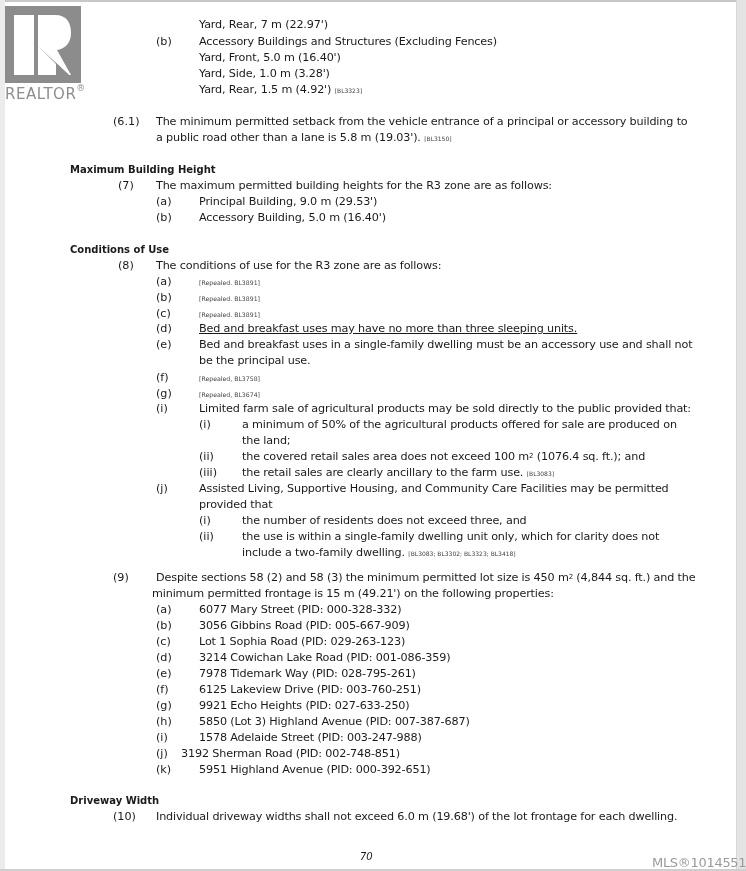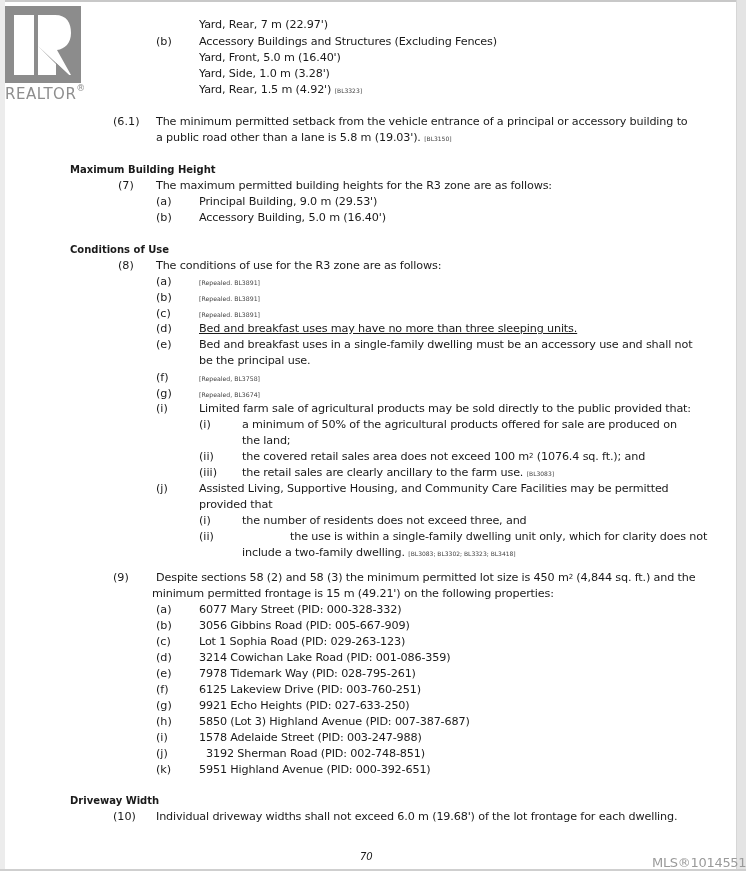--- a/index.html
+++ b/index.html
@@ -98,21 +98,21 @@
 <div class="line" style="left:242px; top:449px;"><span>the covered retail sales area does not exceed 100 m</span><sup class="s2">2</sup><span> (1076.4 sq. ft.); and</span></div>
 <div class="label" style="left:199px; top:465px;">(iii)</div>
 <div class="line" style="left:242px; top:465px;"><span>the retail sales are clearly ancillary to the farm use.</span> <span class="ref">[BL3083]</span></div>
 
 <div class="label" style="left:156px; top:481px;">(j)</div>
 <div class="line" style="left:199px; top:481px;">Assisted Living, Supportive Housing, and Community Care Facilities may be permitted</div>
 <div class="line" style="left:199px; top:497px;">provided that</div>
 <div class="label" style="left:199px; top:513px;">(i)</div>
 <div class="line" style="left:242px; top:513px;">the number of residents does not exceed three, and</div>
 <div class="label" style="left:199px; top:529px;">(ii)</div>
-<div class="line" style="left:242px; top:529px;margin-left:48px;">the use is within a single-family dwelling unit only, which for clarity does not</div>
+<div class="line" style="left:242px; top:529px;">the use is within a single-family dwelling unit only, which for clarity does not</div>
 <div class="line" style="left:242px; top:545px;"><span>include a two-family dwelling.</span> <span class="ref">[BL3083; BL3302; BL3323; BL3418]</span></div>
 
 <div class="label" style="left:113px; top:570px;">(9)</div>
 <div class="line" style="left:156px; top:570px;text-align:center;"><span>Despite sections 58 (2) and 58 (3) the minimum permitted lot size is 450 m</span><sup class="s2">2</sup><span> (4,844 sq. ft.) and the</span></div>
 <div class="line" style="left:152px; top:586px;">minimum permitted frontage is 15 m (49.21') on the following properties:</div>
 
 <div class="label" style="left:156px; top:602px;">(a)</div>
 <div class="line" style="left:199px; top:602px;">6077 Mary Street (PID: 000-328-332)</div>
 <div class="label" style="left:156px; top:618px;">(b)</div>
 <div class="line" style="left:199px; top:618px;">3056 Gibbins Road (PID: 005-667-909)</div>
@@ -124,21 +124,21 @@
 <div class="line" style="left:199px; top:666px;">7978 Tidemark Way (PID: 028-795-261)</div>
 <div class="label" style="left:156px; top:682px;">(f)</div>
 <div class="line" style="left:199px; top:682px;">6125 Lakeview Drive (PID: 003-760-251)</div>
 <div class="label" style="left:156px; top:698px;">(g)</div>
 <div class="line" style="left:199px; top:698px;">9921 Echo Heights (PID: 027-633-250)</div>
 <div class="label" style="left:156px; top:714px;">(h)</div>
 <div class="line" style="left:199px; top:714px;">5850 (Lot 3) Highland Avenue (PID: 007-387-687)</div>
 <div class="label" style="left:156px; top:730px;">(i)</div>
 <div class="line" style="left:199px; top:730px;">1578 Adelaide Street (PID: 003-247-988)</div>
 <div class="label" style="left:156px; top:746px;">(j)</div>
-<div class="line" style="left:206px; top:746px;text-align:center;">3192 Sherman Road (PID: 002-748-851)</div>
+<div class="line" style="left:181px; top:746px;text-align:center;">3192 Sherman Road (PID: 002-748-851)</div>
 <div class="label" style="left:156px; top:762px;">(k)</div>
 <div class="line" style="left:199px; top:762px;">5951 Highland Avenue (PID: 000-392-651)</div>
 
 <div class="heading" style="left:70px; top:793px;">Driveway Width</div>
 <div class="label" style="left:113px; top:809px;">(10)</div>
 <div class="line" style="left:156px; top:809px;">Individual driveway widths shall not exceed 6.0 m (19.68') of the lot frontage for each dwelling.</div>
 
 <div class="page-num">70</div>
 <div class="mls">MLS®1014551</div>
 

